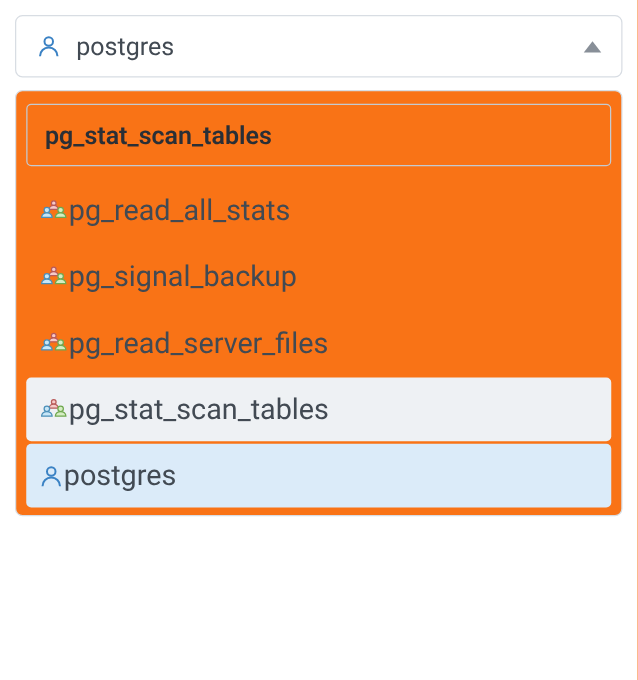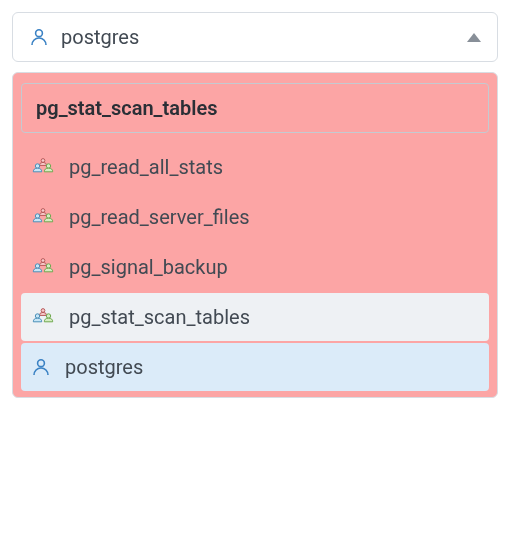--- a/index.html
+++ b/index.html
@@ -28,46 +28,45 @@
     .chevron {
       width: 0; height: 0;
       border-left: 7px solid transparent;
       border-right: 7px solid transparent;
       border-bottom: 9px solid #888f98;
     }
     .dropdown {
       border: 1px solid #d8dde3;
       border-radius: 6px;
       padding: 10px 8px 4px 8px;
-      background: #fca5a5;
+      background: #f97316;
     }
     .search-box {
       border: 1px solid #c4cad1;
       border-radius: 4px;
       padding: 12px 14px;
       margin-bottom: 10px;
     }
     .search-input {
       border: none;
       outline: none;
       width: 100%;
       font-size: 20px;
       font-weight: 600;
       color: #2a2f36;
       background: transparent;
       font-family: inherit;
     }
     .option {
       display: flex;
       align-items: center;
-      gap: 14px;
       padding: 12px 10px;
       border-radius: 4px;
       cursor: pointer;
-      font-size: 20px;
+      font-size: 23px;
       color: #424a53;
       margin: 2px 0;
     }
     .option.highlighted { background: #eef1f4; }
     .option.selected { background: #dbebf9; }
     .icon { flex-shrink: 0; display: inline-flex; }
   </style>
 </head>
 <body>
 
@@ -104,34 +103,34 @@
         <span class="icon">
           <svg width="24" height="22" viewBox="0 0 24 22">
             <circle cx="12" cy="4.5" r="1.87" fill="#f7c9c9" stroke="#b85a5a" stroke-width="1"></circle>
             <path d="M 8.43 9.43 A 3.57 3.06 0 0 1 15.57 9.43 Z" fill="#f7c9c9" stroke="#b85a5a" stroke-width="1"></path>
             <circle cx="6.5" cy="10" r="2.2" fill="#c7e6f7" stroke="#4a8fb8" stroke-width="1"></circle>
             <path d="M 2.3 15.799999999999999 A 4.2 3.6 0 0 1 10.7 15.799999999999999 Z" fill="#c7e6f7" stroke="#4a8fb8" stroke-width="1"></path>
             <circle cx="17.5" cy="10" r="2.2" fill="#d5edc3" stroke="#6fa84f" stroke-width="1"></circle>
             <path d="M 13.3 15.799999999999999 A 4.2 3.6 0 0 1 21.7 15.799999999999999 Z" fill="#d5edc3" stroke="#6fa84f" stroke-width="1"></path>
           </svg>
         </span>
-        <span>pg_read_server_files</span>
+        <span>pg_signal_backup</span>
       </div>
       <div class="option">
         <span class="icon">
           <svg width="24" height="22" viewBox="0 0 24 22">
             <circle cx="12" cy="4.5" r="1.87" fill="#f7c9c9" stroke="#b85a5a" stroke-width="1"></circle>
             <path d="M 8.43 9.43 A 3.57 3.06 0 0 1 15.57 9.43 Z" fill="#f7c9c9" stroke="#b85a5a" stroke-width="1"></path>
             <circle cx="6.5" cy="10" r="2.2" fill="#c7e6f7" stroke="#4a8fb8" stroke-width="1"></circle>
             <path d="M 2.3 15.799999999999999 A 4.2 3.6 0 0 1 10.7 15.799999999999999 Z" fill="#c7e6f7" stroke="#4a8fb8" stroke-width="1"></path>
             <circle cx="17.5" cy="10" r="2.2" fill="#d5edc3" stroke="#6fa84f" stroke-width="1"></circle>
             <path d="M 13.3 15.799999999999999 A 4.2 3.6 0 0 1 21.7 15.799999999999999 Z" fill="#d5edc3" stroke="#6fa84f" stroke-width="1"></path>
           </svg>
         </span>
-        <span>pg_signal_backup</span>
+        <span>pg_read_server_files</span>
       </div>
       <div class="option highlighted">
         <span class="icon">
           <svg width="24" height="22" viewBox="0 0 24 22">
             <circle cx="12" cy="4.5" r="1.87" fill="#f7c9c9" stroke="#b85a5a" stroke-width="1"></circle>
             <path d="M 8.43 9.43 A 3.57 3.06 0 0 1 15.57 9.43 Z" fill="#f7c9c9" stroke="#b85a5a" stroke-width="1"></path>
             <circle cx="6.5" cy="10" r="2.2" fill="#c7e6f7" stroke="#4a8fb8" stroke-width="1"></circle>
             <path d="M 2.3 15.799999999999999 A 4.2 3.6 0 0 1 10.7 15.799999999999999 Z" fill="#c7e6f7" stroke="#4a8fb8" stroke-width="1"></path>
             <circle cx="17.5" cy="10" r="2.2" fill="#d5edc3" stroke="#6fa84f" stroke-width="1"></circle>
             <path d="M 13.3 15.799999999999999 A 4.2 3.6 0 0 1 21.7 15.799999999999999 Z" fill="#d5edc3" stroke="#6fa84f" stroke-width="1"></path>

